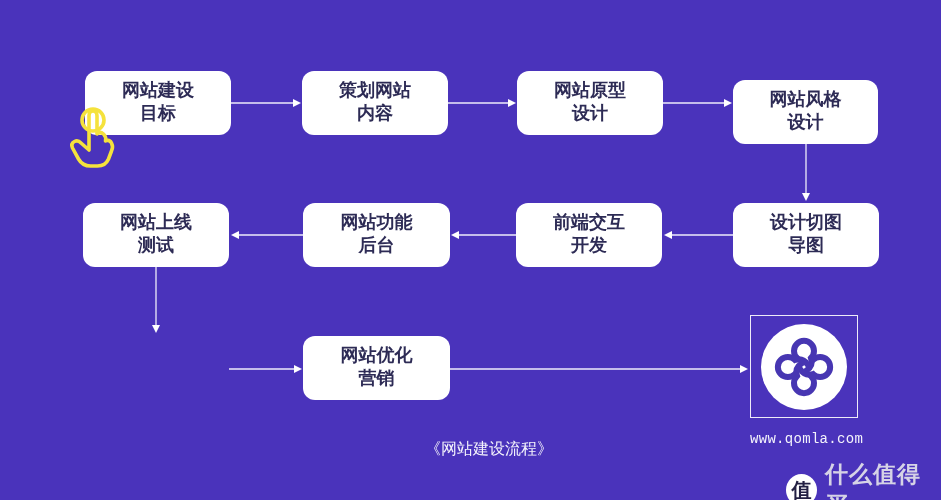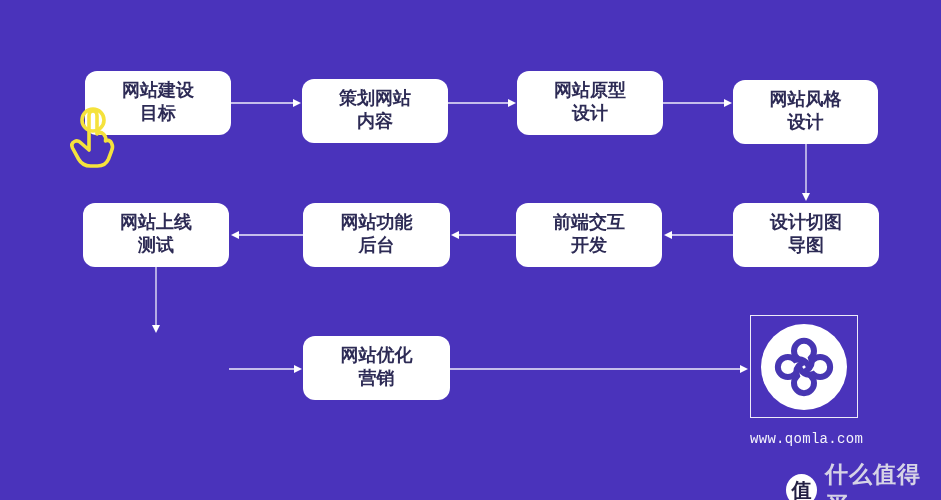--- a/index.html
+++ b/index.html
@@ -131,21 +131,21 @@
     <polygon class="chead" points="156,333 152,325 160,325"></polygon>
 
     <line class="cline" x1="229" y1="369" x2="294" y2="369"></line>
     <polygon class="chead" points="302,369 294,365 294,373"></polygon>
     <line class="cline" x1="450" y1="369" x2="740" y2="369"></line>
     <polygon class="chead" points="748,369 740,365 740,373"></polygon>
   </svg>
 
   <div class="node" style="left:85px;top:71px;width:146px;height:64px">网站建设
 目标</div>
-  <div class="node" style="left:302px;top:79px;width:146px;height:64px">策划网站
+  <div class="node" style="left:302px;top:71px;width:146px;height:64px">策划网站
 内容</div>
   <div class="node" style="left:517px;top:71px;width:146px;height:64px">网站原型
 设计</div>
   <div class="node" style="left:733px;top:80px;width:145px;height:64px">网站风格
 设计</div>
 
   <div class="node" style="left:733px;top:203px;width:146px;height:64px">设计切图
 导图</div>
   <div class="node" style="left:516px;top:203px;width:146px;height:64px">前端交互
 开发</div>
@@ -171,19 +171,20 @@
           <path d="M -7 -9 A 10 10 0 1 1 7 -9 Q 9.5 -1 2.5 3.5"></path>
           <path d="M -7 -9 A 10 10 0 1 1 7 -9 Q 9.5 -1 2.5 3.5" transform="rotate(90)"></path>
           <path d="M -7 -9 A 10 10 0 1 1 7 -9 Q 9.5 -1 2.5 3.5" transform="rotate(180)"></path>
           <path d="M -7 -9 A 10 10 0 1 1 7 -9 Q 9.5 -1 2.5 3.5" transform="rotate(270)"></path>
         </g>
       </svg>
     </div>
   </div>
   <div class="logo-url">www.qomla.com</div>
 
+  <div class="caption">《网站建设流程》</div>
 
   <div class="watermark">
     <span class="wm-badge">值</span>
     <span class="wm-text">什么值得买</span>
   </div>
 
 </div>
 
 </body></html>

